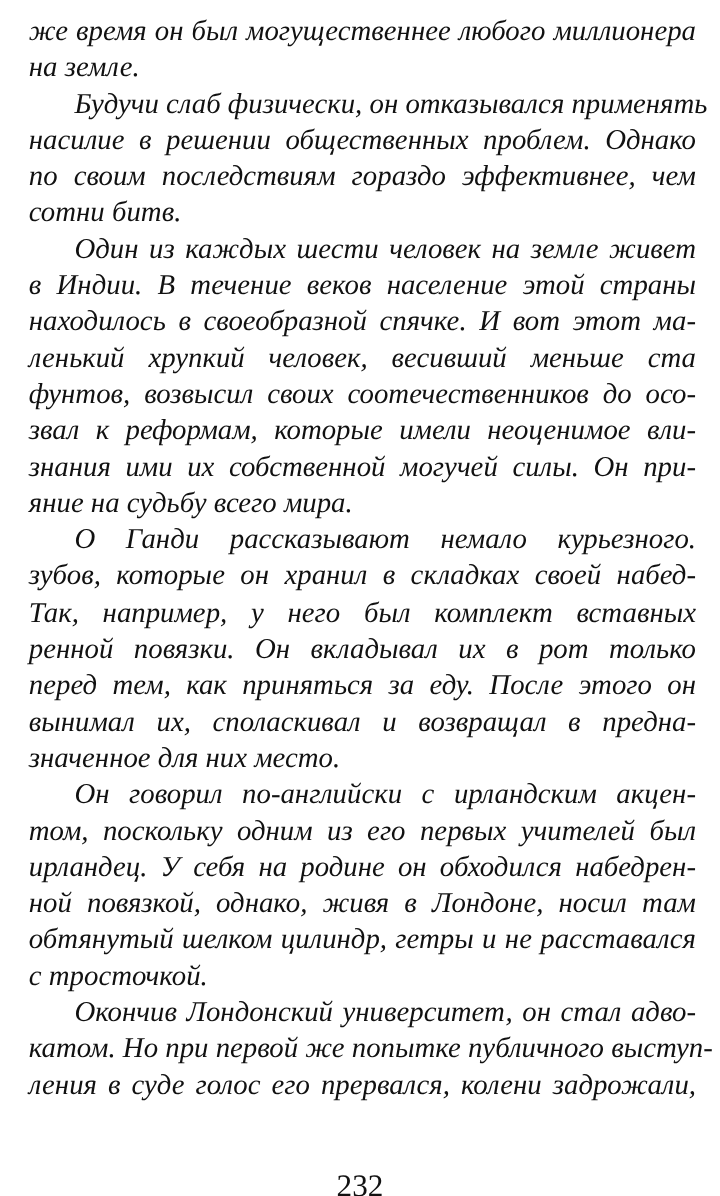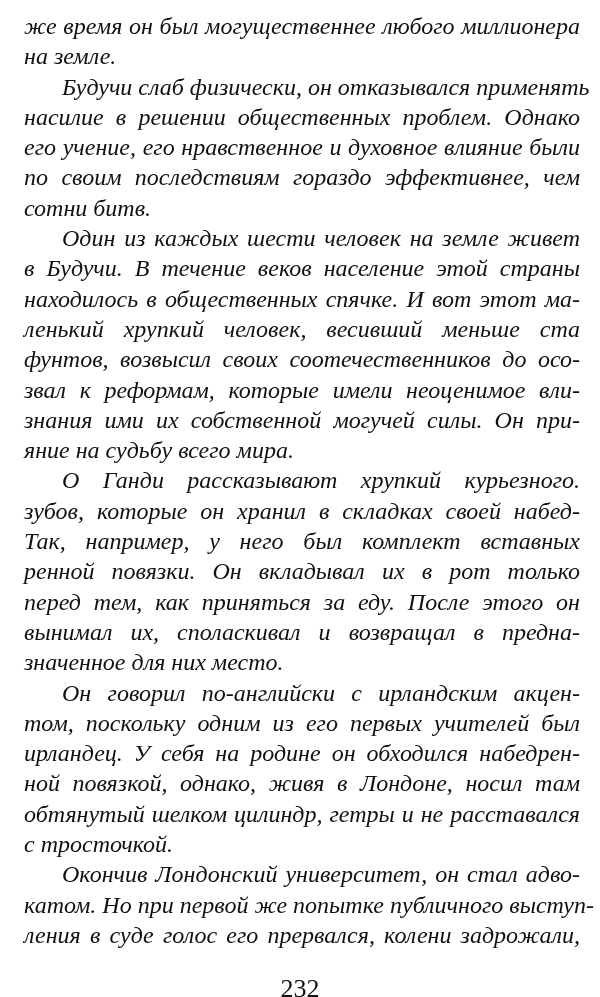--- a/index.html
+++ b/index.html
@@ -23,38 +23,37 @@
 <div class="page">
 
   <div class="para">
     <span class="line">же время он был могущественнее любого миллионера</span>
     <span class="line last">на земле.</span>
   </div>
 
   <div class="para">
     <span class="line" style="padding-left:38px">Будучи слаб физически, он отказывался применять</span>
     <span class="line">насилие в решении общественных проблем. Однако</span>
-    <span class="line">его учение, его нравственное и духовное влияние были</span>
     <span class="line">по своим последствиям гораздо эффективнее, чем</span>
     <span class="line last">сотни битв.</span>
   </div>
 
   <div class="para">
     <span class="line" style="padding-left:38px">Один из каждых шести человек на земле живет</span>
-    <span class="line">в Будучи. В течение веков население этой страны</span>
-    <span class="line">находилось в общественных спячке. И вот этот ма-</span>
+    <span class="line">в Индии. В течение веков население этой страны</span>
+    <span class="line">находилось в своеобразной спячке. И вот этот ма-</span>
     <span class="line">ленький хрупкий человек, весивший меньше ста</span>
     <span class="line">фунтов, возвысил своих соотечественников до осо-</span>
     <span class="line">звал к реформам, которые имели неоценимое вли-</span>
     <span class="line">знания ими их собственной могучей силы. Он при-</span>
     <span class="line last">яние на судьбу всего мира.</span>
   </div>
 
   <div class="para">
-    <span class="line" style="padding-left:38px">О Ганди рассказывают хрупкий курьезного.</span>
+    <span class="line" style="padding-left:38px">О Ганди рассказывают немало курьезного.</span>
     <span class="line">зубов, которые он хранил в складках своей набед-</span>
     <span class="line">Так, например, у него был комплект вставных</span>
     <span class="line">ренной повязки. Он вкладывал их в рот только</span>
     <span class="line">перед тем, как приняться за еду. После этого он</span>
     <span class="line">вынимал их, споласкивал и возвращал в предна-</span>
     <span class="line last">значенное для них место.</span>
   </div>
 
   <div class="para">
     <span class="line" style="padding-left:38px">Он говорил по-английски с ирландским акцен-</span>

